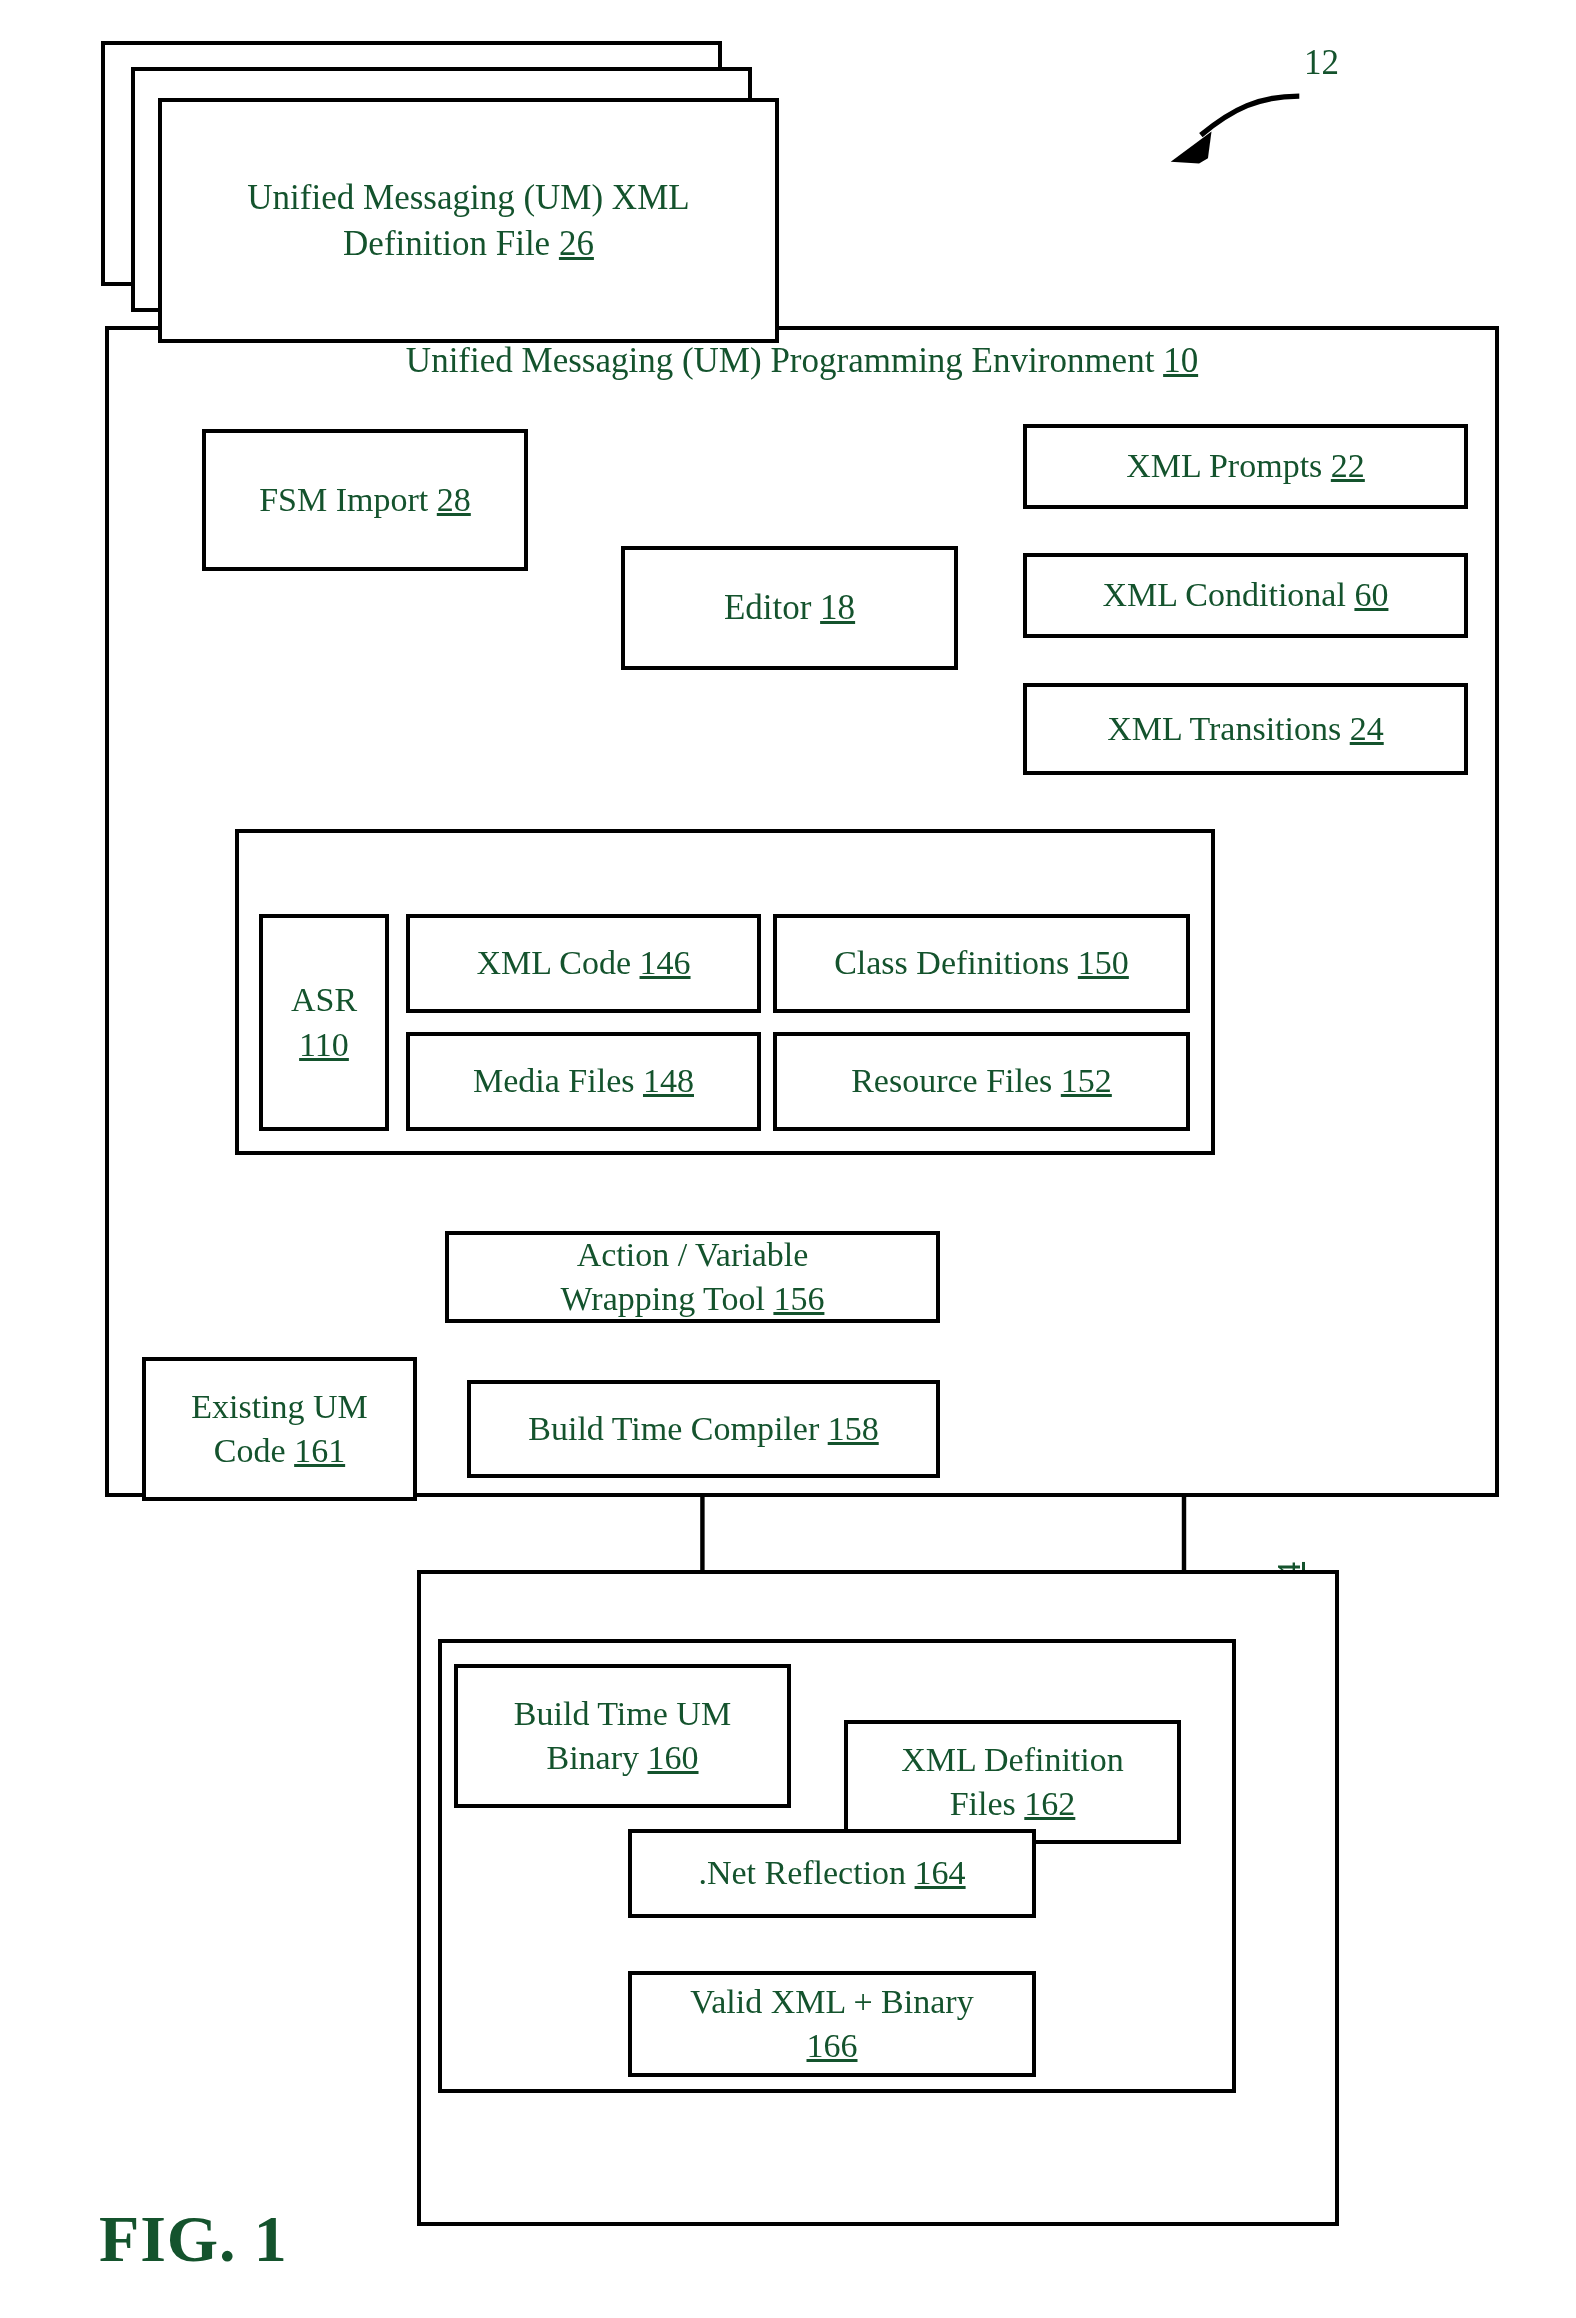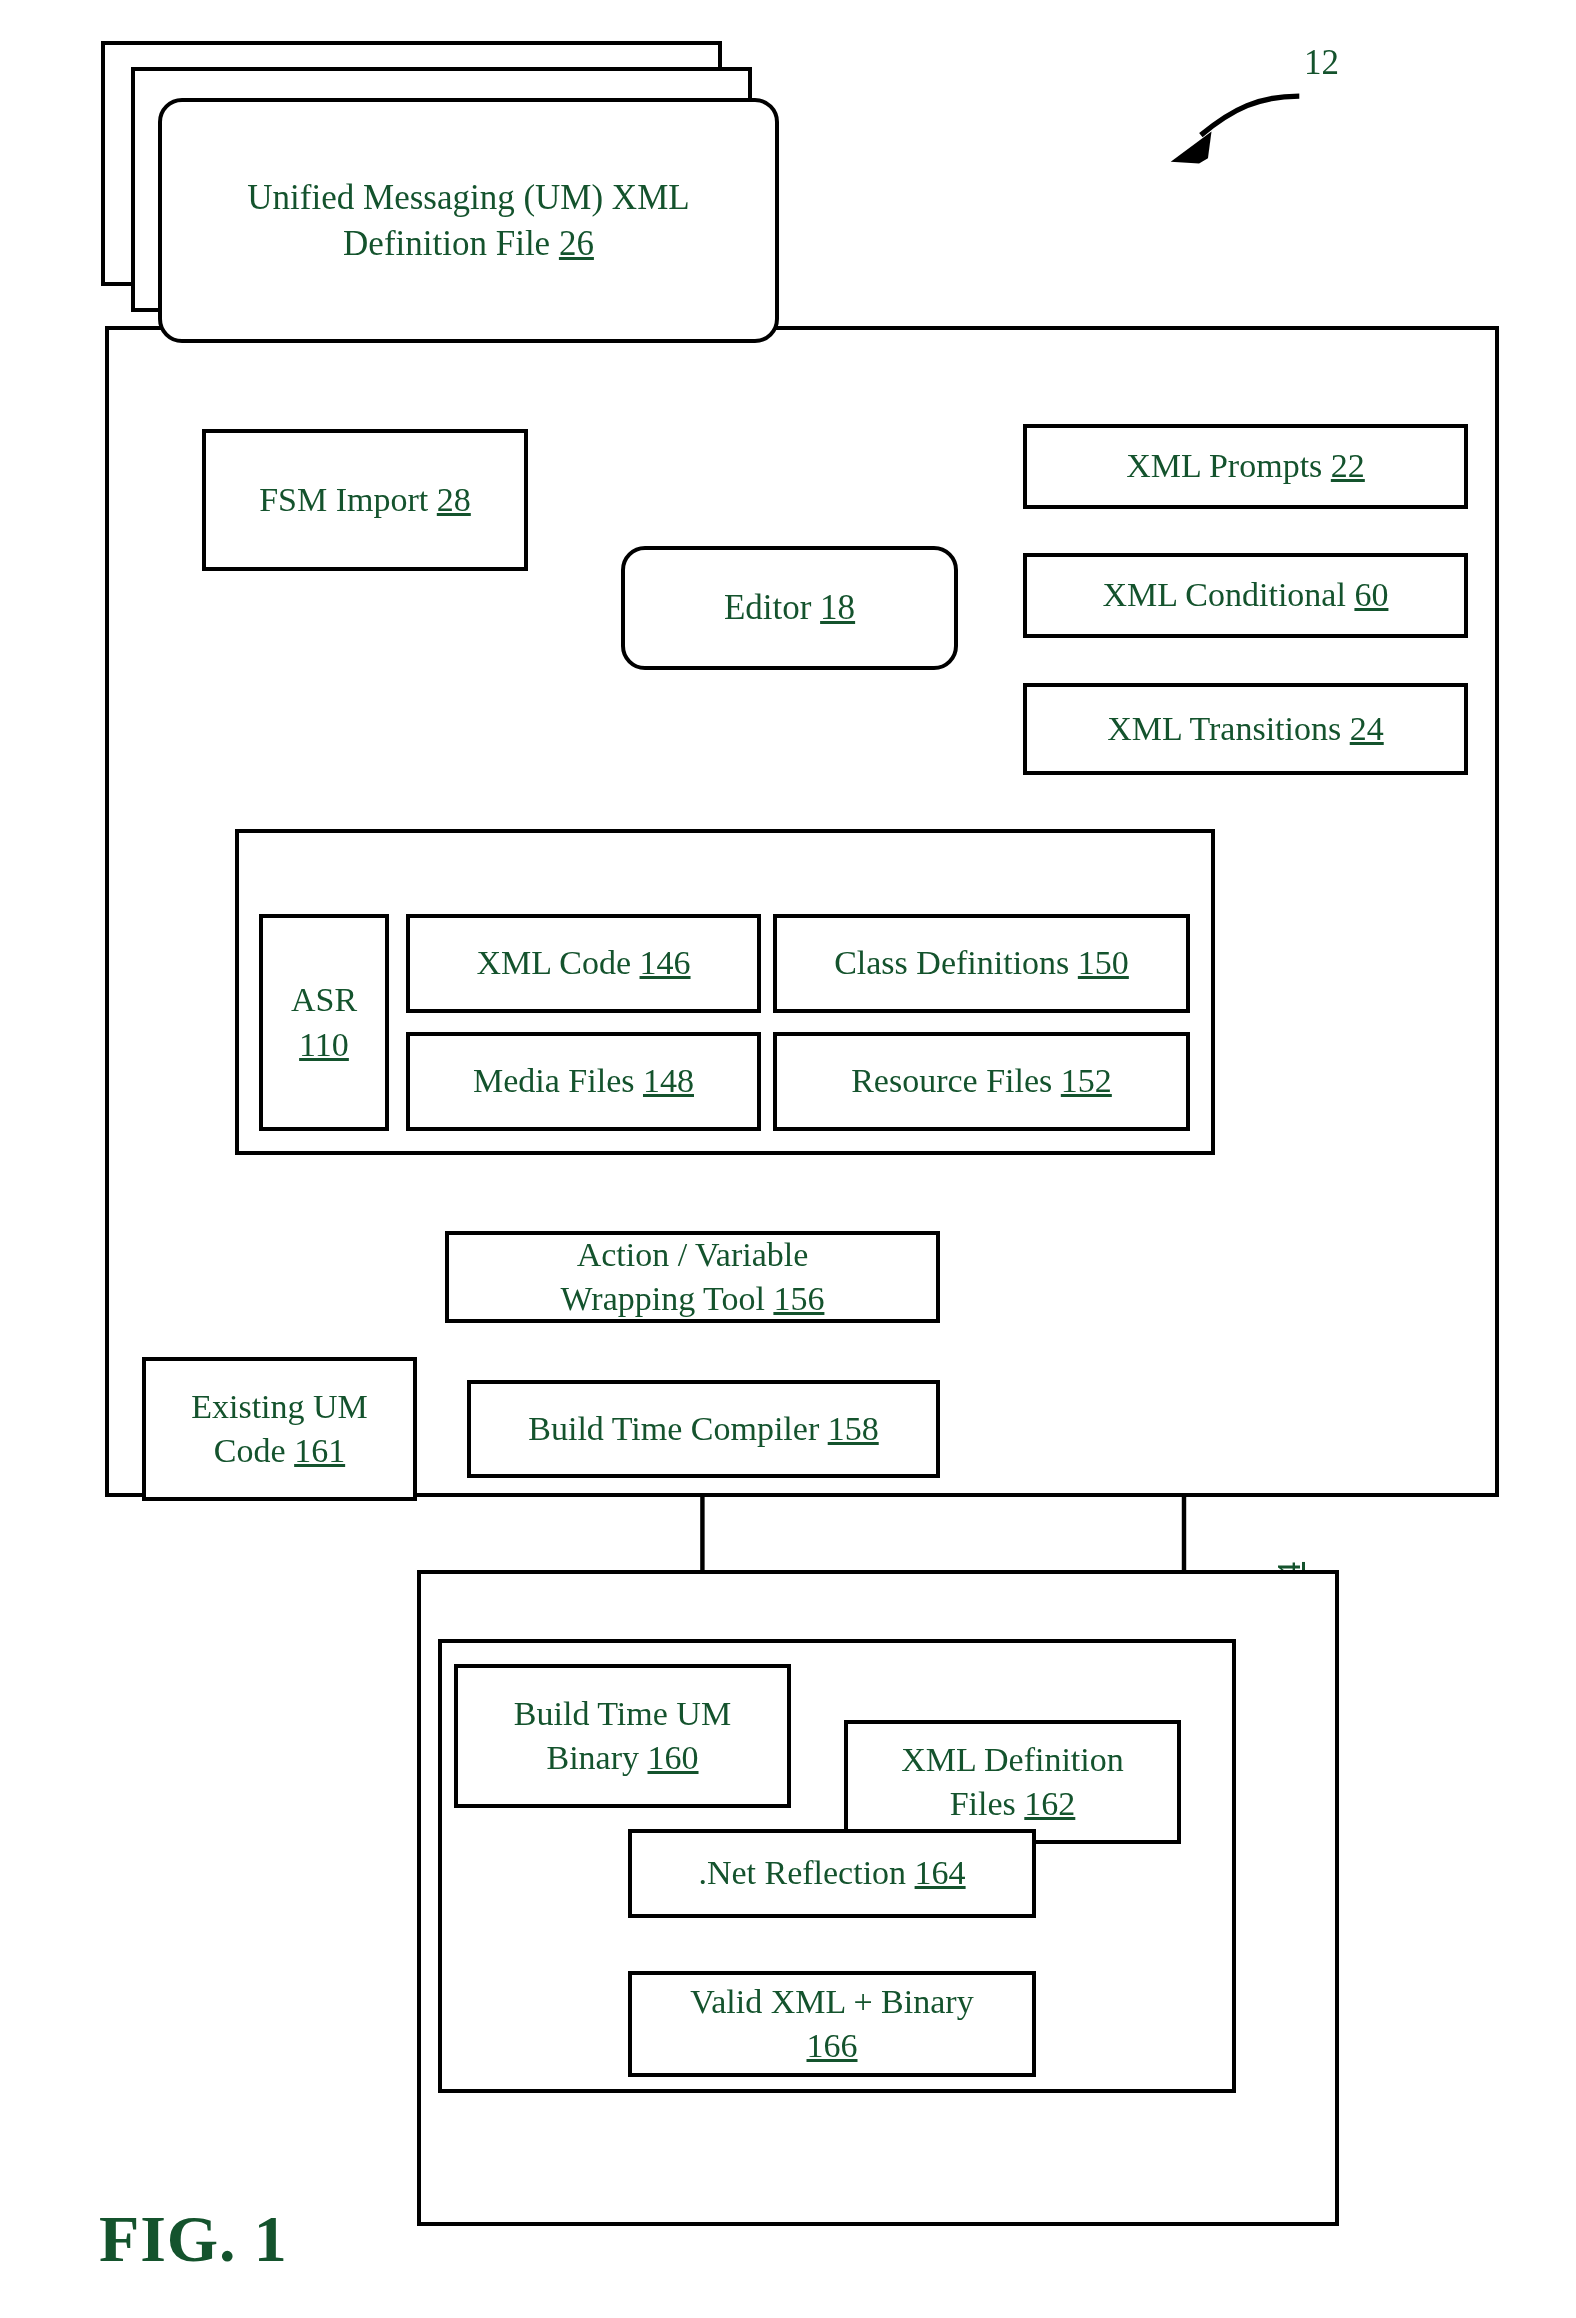--- a/index.html
+++ b/index.html
@@ -46,21 +46,21 @@
   u.refnum { text-decoration: underline; text-underline-offset: 1.8px; }
 
   
   .stack-back {
     position: absolute;
     box-sizing: border-box;
     border: 4.4px solid #000;
     background: #ffffff;
   }
   .f38 { font-size: 34px; }
-  .f40 { font-size: 35px; border-radius: 24px; }
+  .f40 { font-size: 35px; }
 
   .figcap {
     position: absolute;
     font-weight: bold;
     font-size: 66px;
     letter-spacing: 0.9px;
     font-family: Liberation Serif, serif;
     margin-top: 28px;
   }
 
@@ -155,20 +155,23 @@
 
   <div class="node f40" style="left:158px; top:98px; width:621px; height:245px; z-index:3;">
     <span class="txt">
       <span>Unified Messaging (UM) XML</span><br>
       <span>Definition File </span><u class="refnum">26</u>
     </span>
   </div>
 
   <div class="node" style="left:105px; top:326px; width:1394px; height:1171px; display:block; z-index:0;">
   </div>
+  <div class="plain f40" style="left:105px; top:341px; width:1394px;">
+    <span>Unified Messaging (UM) Programming Environment </span><u class="refnum">10</u>
+  </div>
 
   <div class="node f38" style="left:202px; top:429px; width:326px; height:142px; z-index:4;">
     <span class="txt">
       <span>FSM Import </span><u class="refnum">28</u>
     </span>
   </div>
 
   <div class="node f40" style="left:621px; top:546px; width:337px; height:124px; z-index:4;">
     <span class="txt">
       <span>Editor </span><u class="refnum">18</u>

